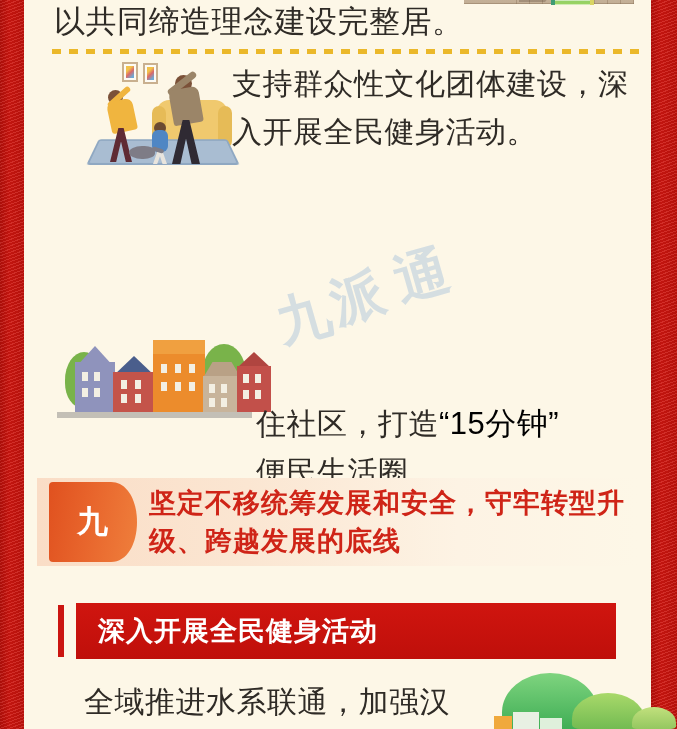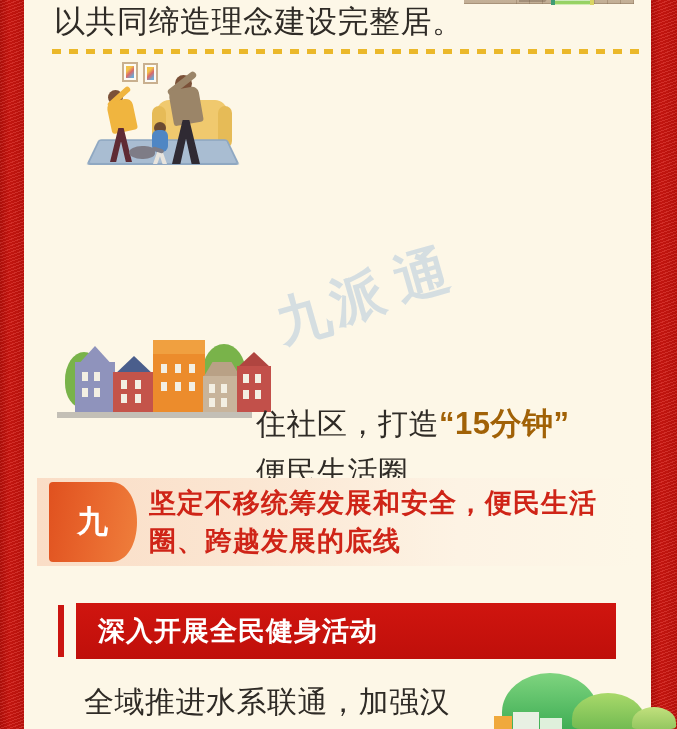--- a/index.html
+++ b/index.html
@@ -172,21 +172,21 @@
   .ground { position:absolute; left:0; right:0; bottom:2px; height:6px; background:#c3bfb6; }
 
   .para-c {
     position:absolute; left:232px; top:316px; width:400px;
     font-size:30px; line-height:48px; color:#2f2b26; letter-spacing:.5px;
   }
   .para-c2 {
     position:absolute; left:232px; top:400px; width:400px;
     font-size:30px; line-height:48px; color:#2f2b26; letter-spacing:.5px;
   }
-  .hl { color:#a16207; font-weight:bold; font-size:31px; }
+  .hl { color:#000000; font-weight:normal; font-size:31px; }
 
   
   #section-band {
     position:absolute; left:13px; right:13px; top:478px; height:88px;
     background:linear-gradient(90deg,#faddc6 0%,#fbe6d2 35%,#fdf3e4 70%,#fdf7e7 100%);
   }
   #section-num {
     position:absolute; left:12px; top:4px; width:88px; height:80px;
     background:linear-gradient(100deg,#e0511f 0%,#e8652c 45%,#ef7f3c 100%);
     border-radius:4px 0 0 4px;
@@ -271,20 +271,21 @@
           <div class="dad-legs"></div>
       </div>
       <div class="person p-kid">
         <div class="kid-head"></div>
           <div class="kid-body"></div>
           <div class="kid-legs"></div>
       </div>
       <div class="cat"></div>
     </div>
 
+    <div class="para-b">支持群众性文化团体建设，深入开展全民健身活动。</div>
 
 
     <div class="houses-art">
       <div class="tree t1">
           <div class="tree-trunk"></div>
         </div>
       <div class="tree t2">
           <div class="tree-trunk"></div>
         </div>
       <div class="hse h1">
@@ -339,21 +340,21 @@
 
     <div class="para-c2">
       <span>住社区，打造</span><span class="hl">“15分钟”</span><br>
       <span>便民生活圈。</span>
     </div>
 
     <div id="section-band">
       <div id="section-num">
         <span>九</span>
       </div>
-      <div id="section-title">坚定不移统筹发展和安全，便民生活圈、跨越发展的底线</div>
+      <div id="section-title">坚定不移统筹发展和安全，守牢转型升级、跨越发展的底线</div>
     </div>
 
     <div class="banner" id="banner-2">
       <div class="tick"></div>
       <div class="plate">
         <span>深入开展全民健身活动</span>
       </div>
     </div>
 
     <div class="para-d">全域推进水系联通，加强汉</div>

